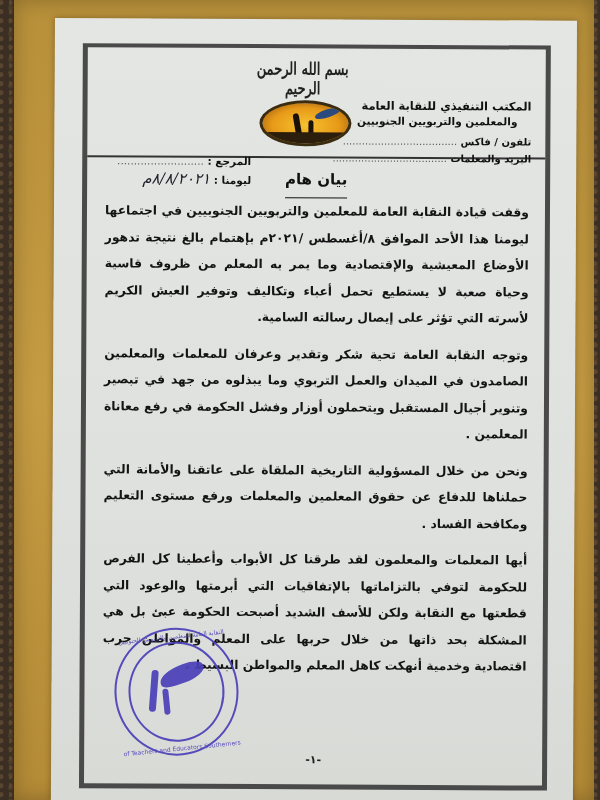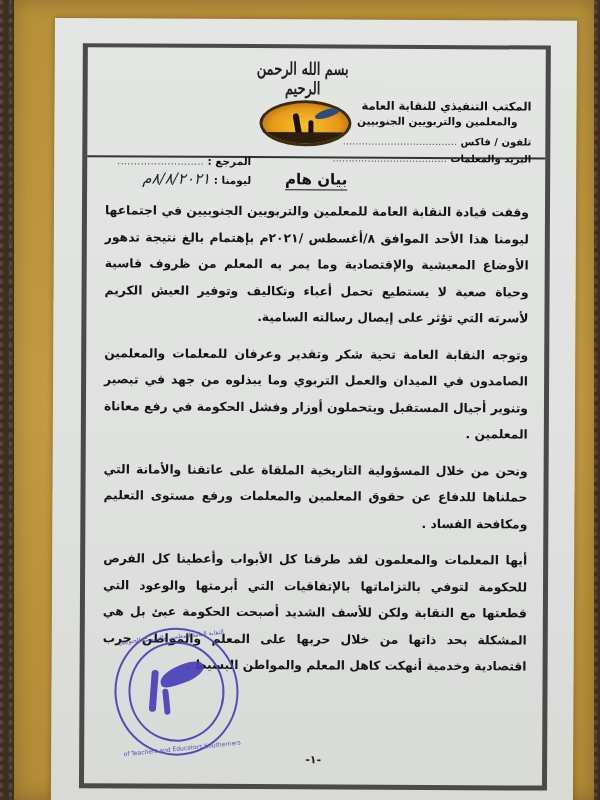--- a/index.html
+++ b/index.html
@@ -73,21 +73,21 @@
   .refbox .row { line-height:18px; white-space:nowrap; }
   .refbox .handwritten {
     font-family:"DejaVu Serif", serif; font-weight:normal; font-size:15px; color:#1e1e28;
     font-style:italic; letter-spacing:1px;text-align:right;
   }
 
   .title {
     position:absolute; left:0; right:0; top:122px; text-align:center; direction:rtl;
     font-size:15px; font-weight:bold; color:#111;
   }
-  .title span { border-bottom:1.5px solid #111; padding-bottom:1px; }
+  .title span { border-bottom:1.5px solid #111; padding-bottom:9px; }
 
   .body {
     position:absolute; left:18px; right:16px; top:150px;
     direction:rtl; text-align:justify; text-align-last:right;
     color:#141414; font-weight:bold; font-size:12.3px; line-height:26.5px;
   }
   .body p { margin:0 0 10px 0; }
 
   .stamp {
     position:absolute; left:30px; top:580px; width:124px; height:128px;

